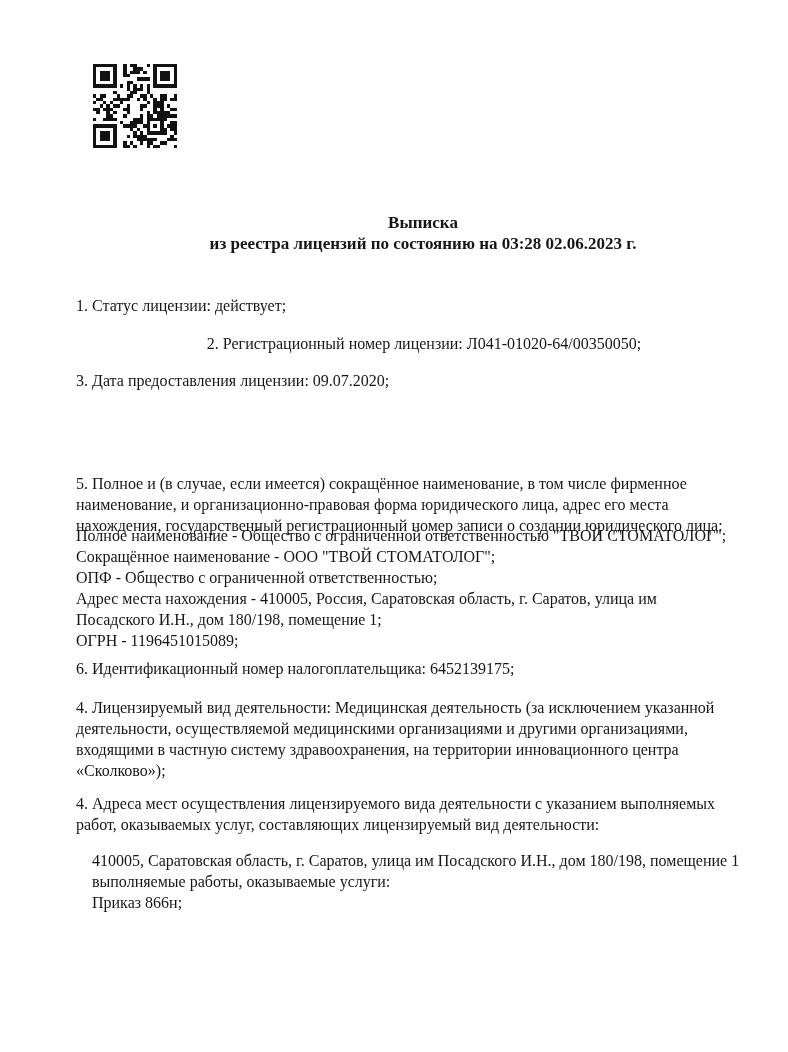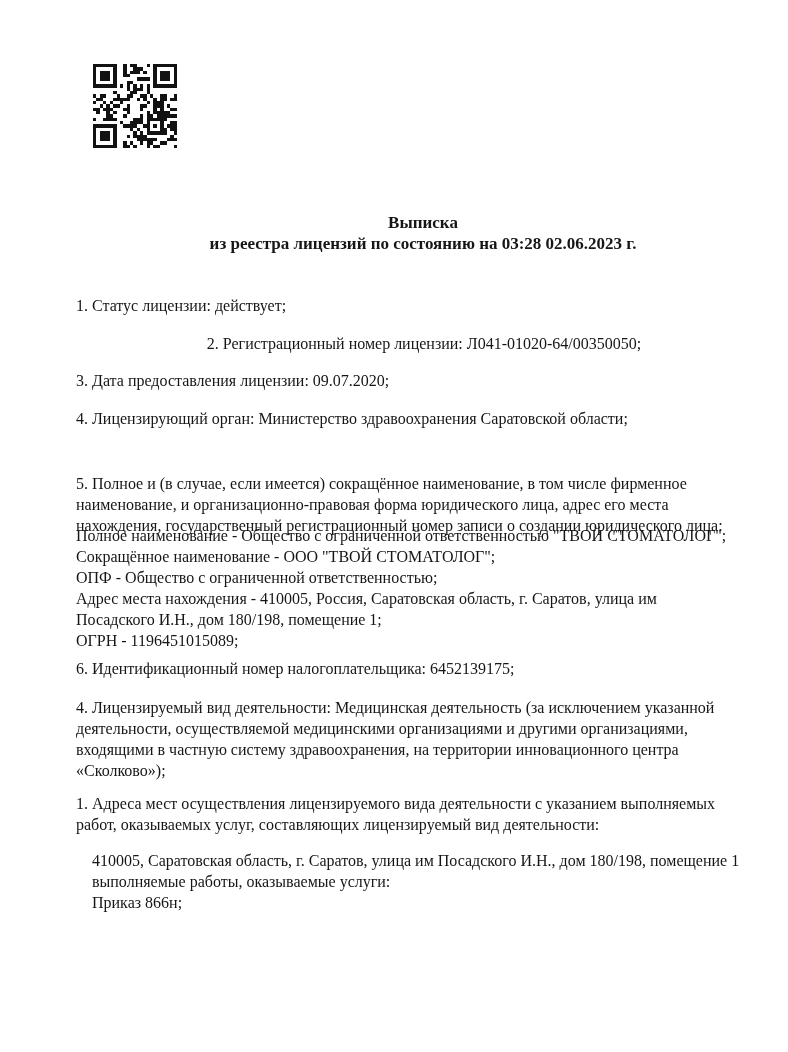--- a/index.html
+++ b/index.html
@@ -351,34 +351,33 @@
       </svg></div>
 
   <div class="title-block">
     <div>Выписка</div>
     <div>из реестра лицензий по состоянию на 03:28 02.06.2023 г.</div>
   </div>
 
   <div class="block b-p1">1. Статус лицензии: действует;</div>
   <div class="block b-p2">2. Регистрационный номер лицензии: Л041-01020-64/00350050;</div>
   <div class="block b-p3">3. Дата предоставления лицензии: 09.07.2020;</div>
-  <div class="block b-p4">4. Лицензирующий орган: Министерство здравоохранения Саратовской области;</div>
   <div class="block b-p5">5. Полное и (в случае, если имеется) сокращённое наименование, в том числе фирменное
 наименование, и организационно-правовая форма юридического лица, адрес его места
 нахождения, государственный регистрационный номер записи о создании юридического лица:</div>
   <div class="block b-org">Полное наименование - Общество с ограниченной ответственностью "ТВОЙ СТОМАТОЛОГ";
 Сокращённое наименование - ООО "ТВОЙ СТОМАТОЛОГ";
 ОПФ - Общество с ограниченной ответственностью;
 Адрес места нахождения - 410005, Россия, Саратовская область, г. Саратов, улица им
 Посадского И.Н., дом 180/198, помещение 1;
 ОГРН - 1196451015089;</div>
   <div class="block b-p6">6. Идентификационный номер налогоплательщика: 6452139175;</div>
   <div class="block b-p7">4. Лицензируемый вид деятельности: Медицинская деятельность (за исключением указанной
 деятельности, осуществляемой медицинскими организациями и другими организациями,
 входящими в частную систему здравоохранения, на территории инновационного центра
 «Сколково»);</div>
-  <div class="block b-p8">1. Адреса мест осуществления лицензируемого вида деятельности с указанием выполняемых
+  <div class="block b-p8">4. Адреса мест осуществления лицензируемого вида деятельности с указанием выполняемых
 работ, оказываемых услуг, составляющих лицензируемый вид деятельности:</div>
   <div class="block b-fin">410005, Саратовская область, г. Саратов, улица им Посадского И.Н., дом 180/198, помещение 1
 выполняемые работы, оказываемые услуги:
 Приказ 866н;</div>
 
 </div>
 
 </body></html>

